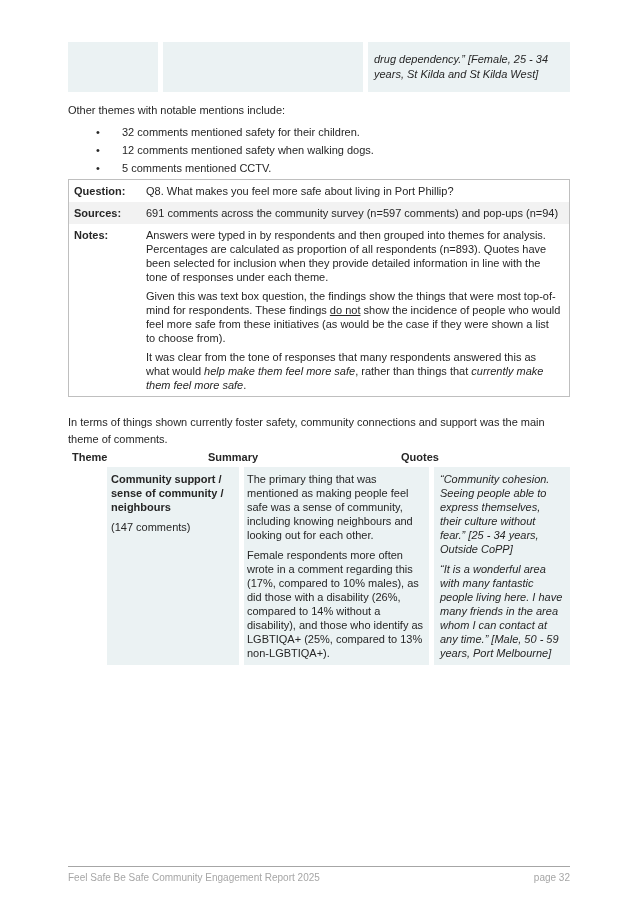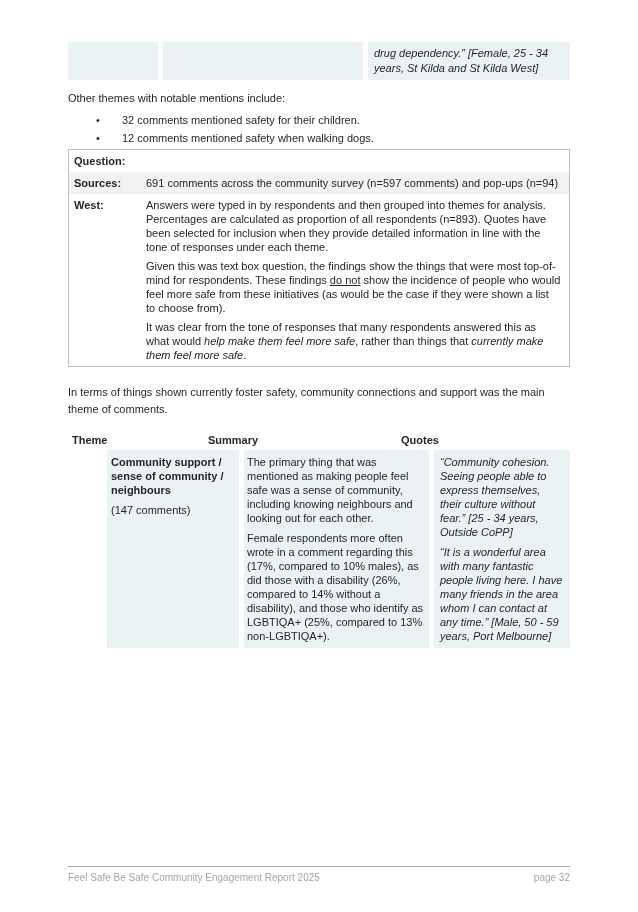--- a/index.html
+++ b/index.html
@@ -8,42 +8,42 @@
     font-family:"Liberation Sans", sans-serif; color:#262626; font-size:11px;
     overflow:hidden;
   }
   .content { position:absolute; left:68px; top:0; width:502px; }
 
   
   .carryover { display:flex; gap:5px; margin-top:42px; }
   .carryover .cell { background:var(--shade,#ebf2f3); }
   .carryover .c1 { width:90px; }
   .carryover .c2 { width:200px; }
-  .carryover .c3 { flex:1; padding:4px 6px; box-sizing:border-box; }
+  .carryover .c3 { flex:1; padding:10px 6px; box-sizing:border-box; }
   .carryover p { margin:0; line-height:15px; font-style:italic; }
 
   
   .lead { margin:10px 0 0 0; line-height:17px; }
   .bullets { list-style:none; margin:6px 0 0 0; padding:0; }
   .bullets li { position:relative; padding-left:54px; line-height:14px; margin-bottom:4px; }
   .bullets li::before { content:"\2022"; position:absolute; left:28px; }
 
   
   .meta-table { margin-top:4px; border:1px solid var(--border,#bfbfbf); }
   .mrow { display:flex; }
   .mrow.alt { background:var(--rowgray,#f2f2f2); }
   .mlabel { width:71px; flex-shrink:0; font-weight:700; padding:4px 0 4px 5px; line-height:14px; box-sizing:border-box; }
   .mvalue { flex:1; padding:4px 8px 4px 6px; line-height:14px; }
   .mvalue p { margin:0 0 5px 0; }
   .mvalue p:last-child { margin-bottom:0; }
 
   .para { margin:17px 0 0 0; line-height:17px; }
 
   
-  .themes-table { margin-top:13px; }
+  .themes-table { }
   .thead { display:flex; gap:5px; font-weight:700; padding:3px 0 4px 0; }
   .thead .h1 { width:132px; padding-left:4px; box-sizing:border-box; }
   .thead .h2 { width:185px; padding-left:3px; box-sizing:border-box; }
   .thead .h3 { flex:1; padding-left:6px; box-sizing:border-box; }
   .trow { display:flex; gap:5px; align-items:stretch;padding-left:39px; }
   .tcell { background:var(--shade,#ebf2f3); line-height:14px; box-sizing:border-box; }
   .tcell p { margin:0 0 6px 0; }
   .tcell p:last-child { margin-bottom:0; }
   .trow .tc1 { width:132px; padding:5px 6px 5px 4px; }
   .trow .tc2 { width:185px; padding:5px 5px 5px 3px; }
@@ -68,32 +68,34 @@
       <div class="cell c3">
         <p>drug dependency.” [Female, 25 - 34 years, St Kilda and St Kilda West]</p>
       </div>
     </div>
 
     <p class="lead">Other themes with notable mentions include:</p>
 
     <ul class="bullets">
       <li>32 comments mentioned safety for their children.</li>
       <li>12 comments mentioned safety when walking dogs.</li>
+      <li>5 comments mentioned CCTV.</li>
     </ul>
 
     <div class="meta-table">
       <div class="mrow">
         <div class="mlabel">Question:</div>
+        <div class="mvalue">Q8. What makes you feel more safe about living in Port Phillip?</div>
       </div>
       <div class="mrow alt">
         <div class="mlabel">Sources:</div>
         <div class="mvalue">691 comments across the community survey (n=597 comments) and pop-ups (n=94)</div>
       </div>
       <div class="mrow">
-        <div class="mlabel">West:</div>
+        <div class="mlabel">Notes:</div>
         <div class="mvalue">
           <p>Answers were typed in by respondents and then grouped into themes for analysis. Percentages are calculated as proportion of all respondents (n=893). Quotes have been selected for inclusion when they provide detailed information in line with the tone of responses under each theme.</p>
           <p><span>Given this was text box question, the findings show the things that were most top-of-mind for respondents. These findings </span><span style="text-decoration: underline;">do not</span><span> show the incidence of people who would feel more safe from these initiatives (as would be the case if they were shown a list to choose from).</span></p>
           <p><span>It was clear from the tone of responses that many respondents answered this as what would </span><span style="font-style: italic;">help make them feel more safe</span><span>, rather than things that </span><span style="font-style: italic;">currently make them feel more safe</span><span>.</span></p>
         </div>
       </div>
     </div>
 
     <p class="para">In terms of things shown currently foster safety, community connections and support was the main theme of comments.</p>
 

